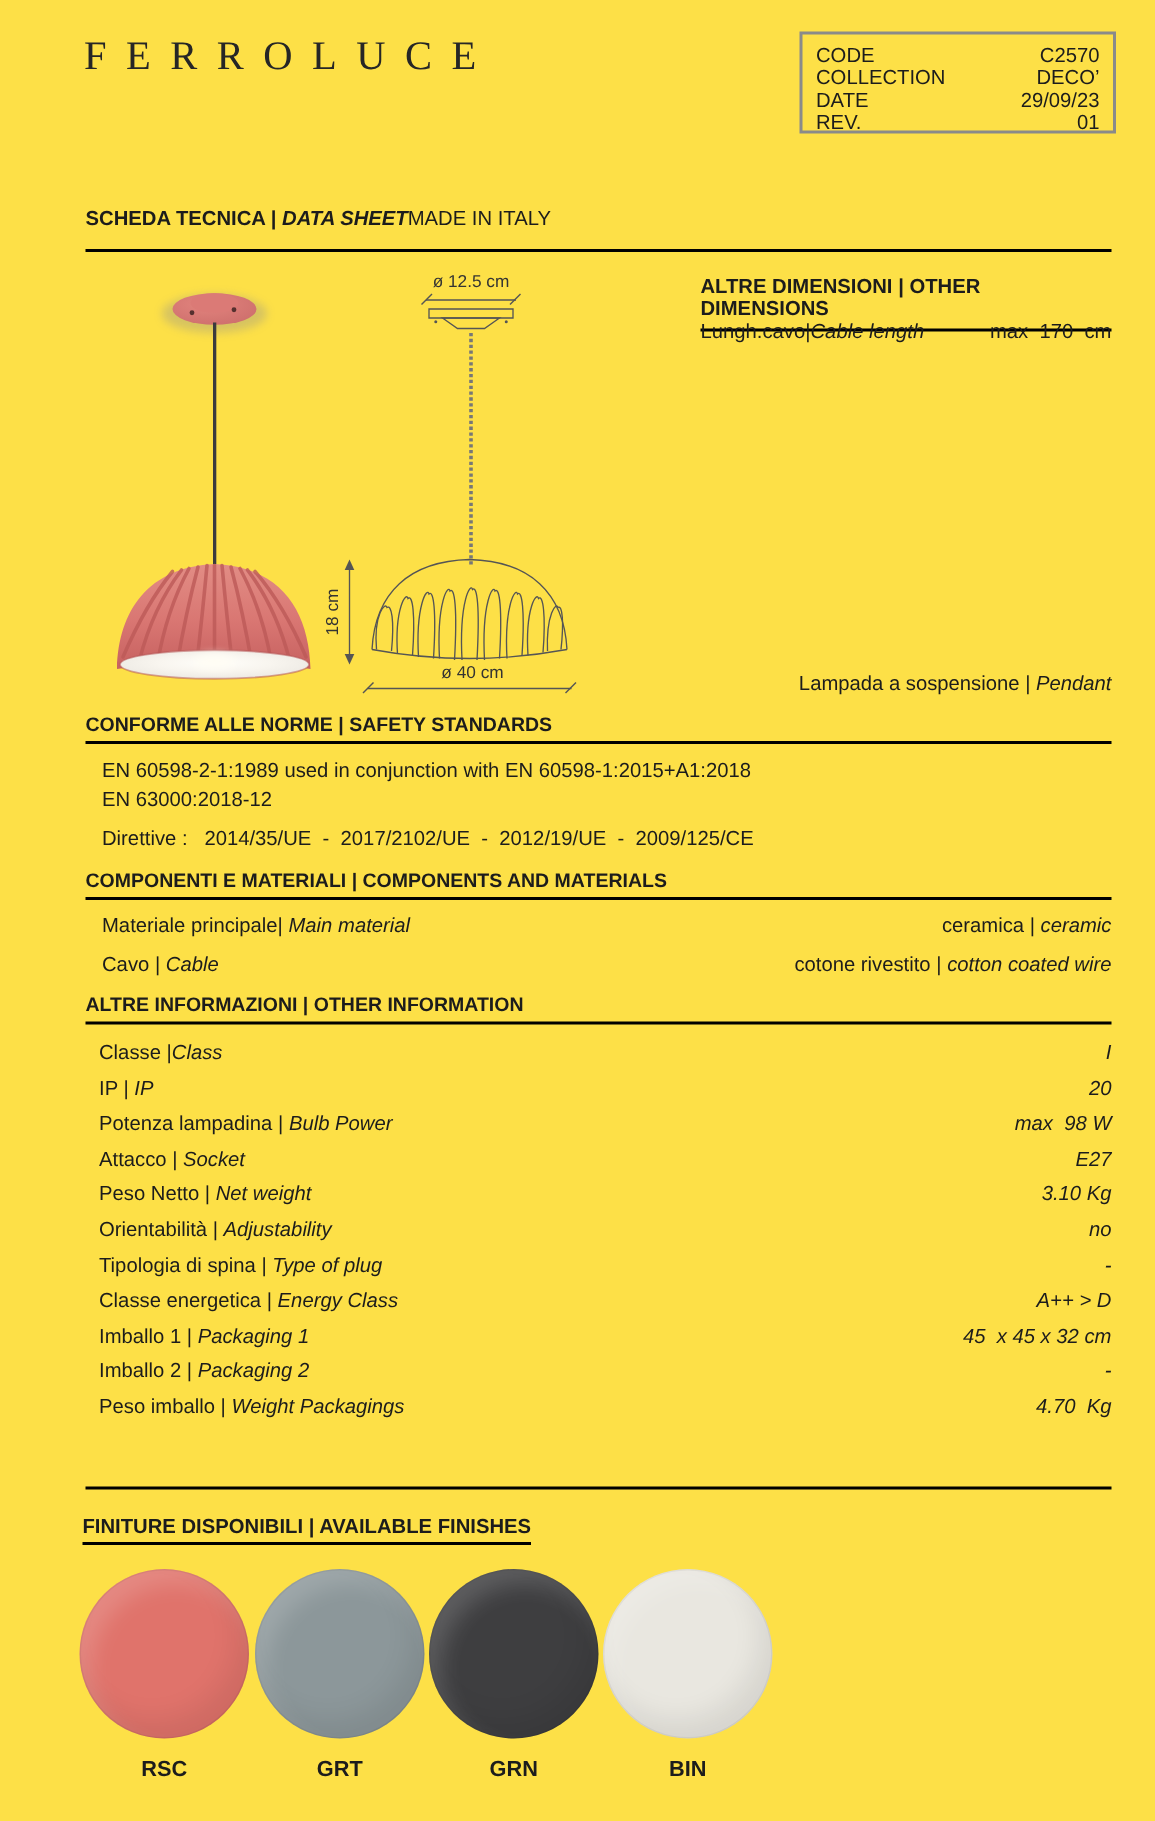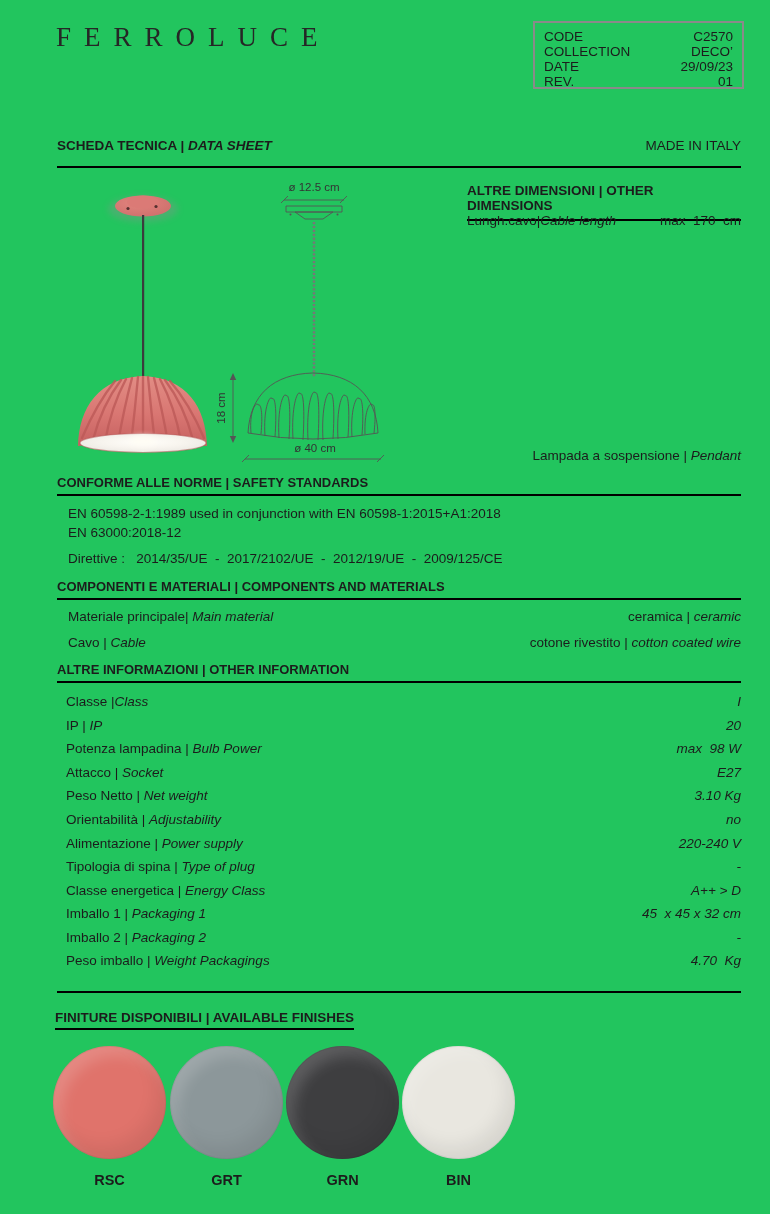--- a/index.html
+++ b/index.html
@@ -1,38 +1,38 @@
 <!DOCTYPE html>
 <html><head>
 <meta charset="utf-8">
 <style>
   html,body { margin:0; padding:0; background:#fff; }
   .page {
-    position:relative; width:770px; height:1214px; background:#22c55e;
+    position:relative; width:770px; height:1214px; background:#fde047;
     font-family:"Liberation Sans", sans-serif; color:#1c1c1c; overflow:hidden;
   }
   .abs { position:absolute; }
   [data-bind] { white-space:pre-wrap; }
 
   
   .logo {
     left:56px; top:22px; font-family:"Liberation Serif", serif;
     font-size:27px; letter-spacing:13px; color:#262626; font-weight:400;
   }
   .infobox {
     left:533px; top:21px; width:211px; height:68px; box-sizing:border-box;
     border:2px solid #8a8a8a; padding:6px 9px; display:flex;
     flex-direction:column; justify-content:space-between; font-size:13.5px;
   }
   .infobox .row { display:flex; justify-content:space-between; }
 
   
   .sheetrow {
     left:57px; top:138px; width:684px; display:flex;
-    justify-content:space-between; font-size:13.5px;gap:42px;
+    font-size:13.5px;
   }
   .b { font-weight:bold; }
   .bi { font-weight:bold; font-style:italic; }
   .i { font-style:italic; }
 
   .hline { height:2px; background:#000; }
   .hr1 { left:57px; top:166px; width:684px; }
   .hr2 { left:57px; top:991px; width:684px; }
 
   
@@ -247,24 +247,20 @@
     </div>
     <div class="row">
       <span><span data-bind="other_info.rows.4.label_it">Peso Netto | </span><span class="i" data-bind="other_info.rows.4.label_en">Net weight</span></span>
       <span class="val" data-bind="other_info.rows.4.value">3.10 Kg</span>
     </div>
     <div class="row">
       <span><span data-bind="other_info.rows.5.label_it">Orientabilità | </span><span class="i" data-bind="other_info.rows.5.label_en">Adjustability</span></span>
       <span class="val" data-bind="other_info.rows.5.value">no</span>
     </div>
     <div class="row">
-      <span><span data-bind="other_info.rows.6.label_it">Alimentazione | </span><span class="i" data-bind="other_info.rows.6.label_en">Power supply</span></span>
-      <span class="val" data-bind="other_info.rows.6.value">220-240 V</span>
-    </div>
-    <div class="row">
       <span><span data-bind="other_info.rows.7.label_it">Tipologia di spina | </span><span class="i" data-bind="other_info.rows.7.label_en">Type of plug</span></span>
       <span class="val" data-bind="other_info.rows.7.value">-</span>
     </div>
     <div class="row">
       <span><span data-bind="other_info.rows.8.label_it">Classe energetica | </span><span class="i" data-bind="other_info.rows.8.label_en">Energy Class</span></span>
       <span class="val" data-bind="other_info.rows.8.value">A++ &gt; D</span>
     </div>
     <div class="row">
       <span><span data-bind="other_info.rows.9.label_it">Imballo 1 | </span><span class="i" data-bind="other_info.rows.9.label_en">Packaging 1</span></span>
       <span class="val" data-bind="other_info.rows.9.value">45  x 45 x 32 cm</span>

